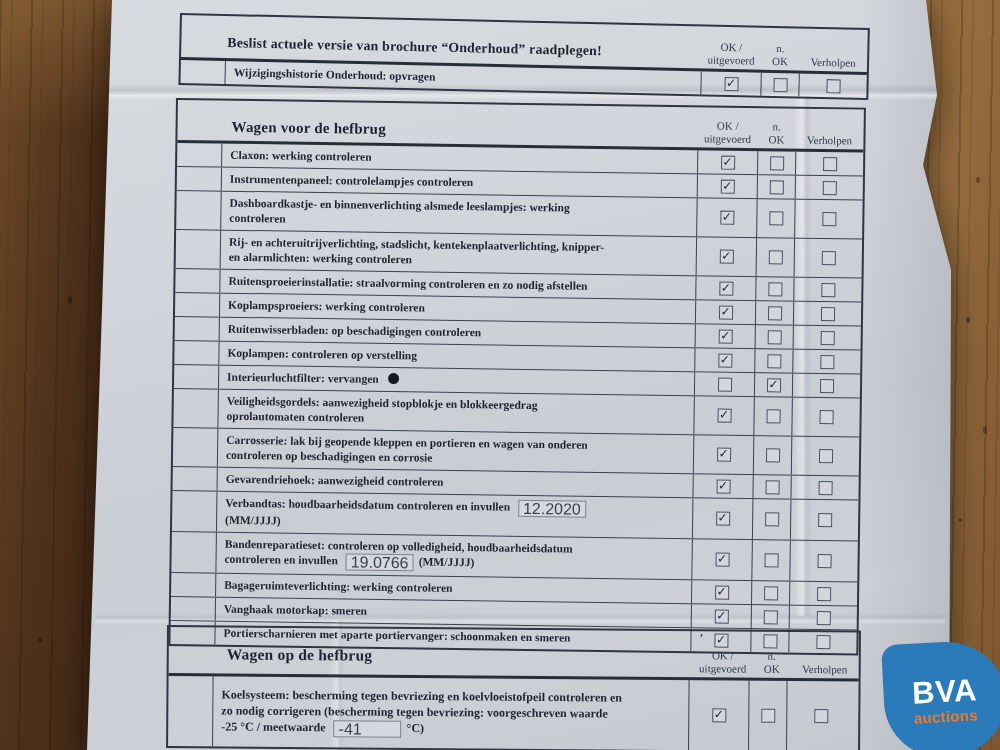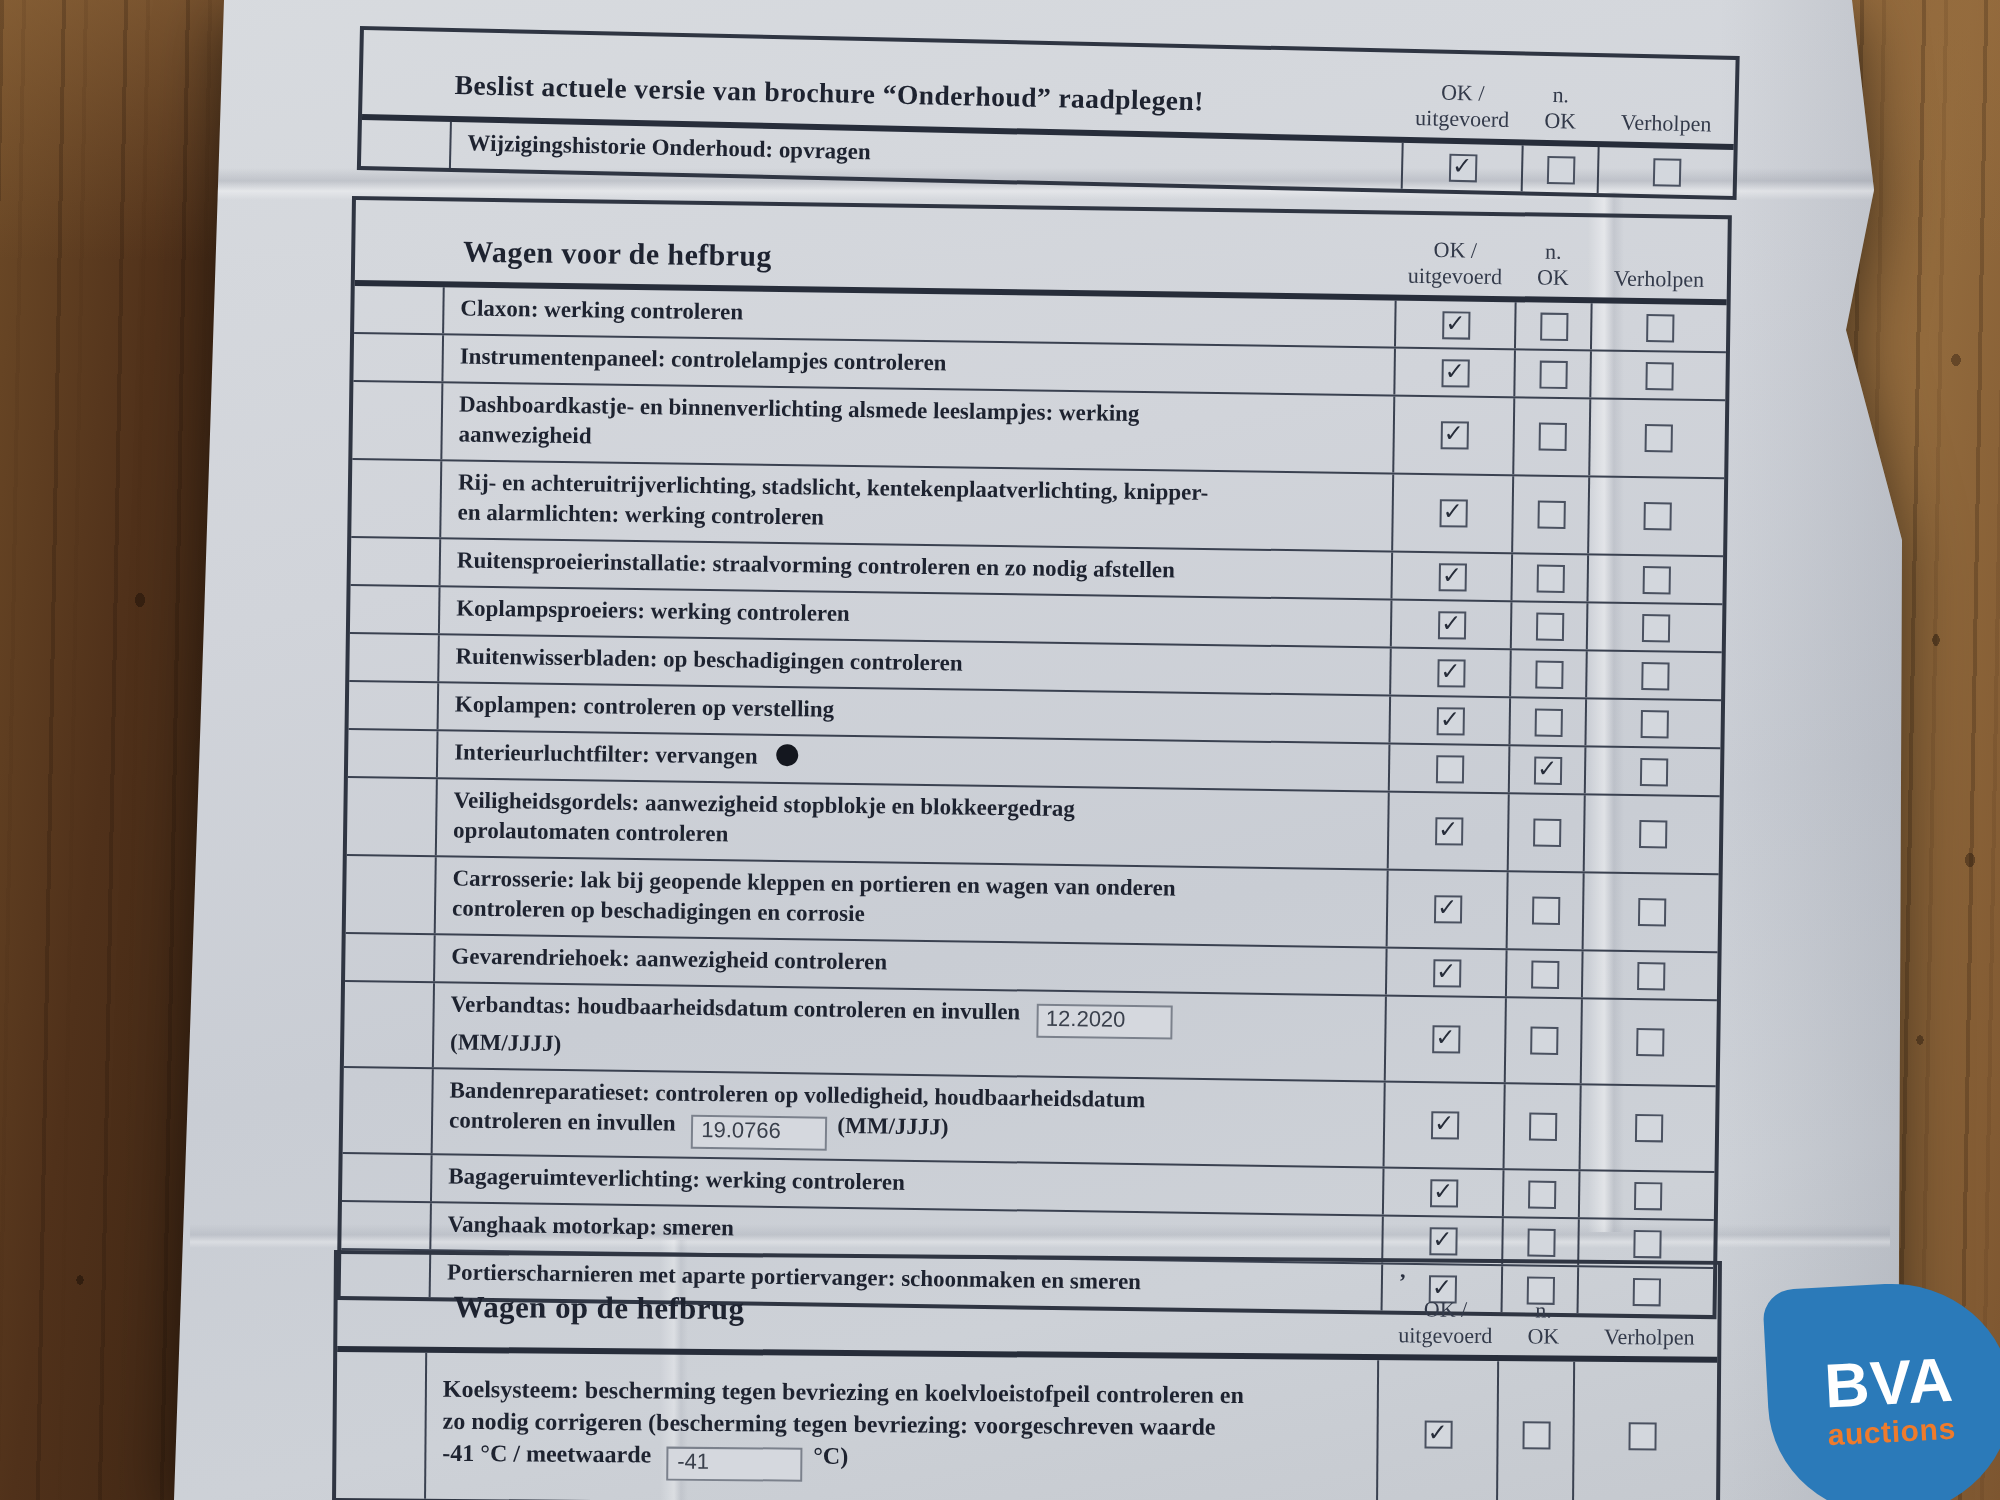--- a/index.html
+++ b/index.html
@@ -58,21 +58,21 @@
   #sec2 .cell.desc{font-size:12px;line-height:16px;padding:10px 6px 10px 8px;}
   .cell.chk{display:flex;align-items:center;justify-content:center;position:relative;}
   .checkbox{width:14px;height:14px;border:1.5px solid #4a5160;background:#d3d7dd;
     display:flex;align-items:center;justify-content:center;box-sizing:border-box;}
   .checkbox .mark{display:none;font-size:12px;line-height:1;color:#272d3a;font-weight:bold;
     font-family:"DejaVu Sans",sans-serif;transform:translateY(-1px);}
   .checkbox.checked .mark{display:block;}
   .dot{display:inline-block;width:11px;height:11px;border-radius:50%;background:#14171f;
     margin-left:6px;vertical-align:-1px;}
   .fillbox{display:inline-block;border:1.5px solid #7b818c;background:#d5d8de;
-    font-family:"Liberation Sans","DejaVu Sans",sans-serif;font-weight:normal;font-size:11px;
+    font-family:"Liberation Sans","DejaVu Sans",sans-serif;font-weight:normal;font-size:16px;
     color:#3a404c;min-width:58px;height:15px;line-height:15px;padding:0 4px;margin:0 5px;
     vertical-align:-3px;box-sizing:content-box;}
   .pen-mark{position:absolute;left:8px;top:3px;font-size:11px;color:#2a3040;font-weight:bold;}
   
   .logo{position:absolute;right:-6px;bottom:-8px;width:122px;height:116px;z-index:30;
     border-radius:14% 54% 55% 54%;display:flex;flex-direction:column;align-items:center;
     justify-content:center;transform:rotate(-3deg);}
   .logo-line1{font-family:"Liberation Sans","DejaVu Sans",sans-serif;font-weight:bold;
     color:#ffffff;font-size:31px;letter-spacing:.5px;line-height:1;}
   .logo-line2{font-family:"Liberation Sans","DejaVu Sans",sans-serif;font-weight:bold;
@@ -161,21 +161,21 @@
           </div>
           <div class="cell chk">
             <span class="checkbox"></span>
           </div>
           <div class="cell chk">
             <span class="checkbox"></span>
           </div>
         </div>
         <div class="row">
           <div class="cell num"></div>
-          <div class="cell desc"><span>Dashboardkastje- en binnenverlichting alsmede leeslampjes: werking </span><br><span>aanwezigheid </span></div>
+          <div class="cell desc"><span>Dashboardkastje- en binnenverlichting alsmede leeslampjes: werking </span><br><span>controleren </span></div>
           <div class="cell chk">
             <span class="checkbox checked">
               <span class="mark">✓</span>
             </span>
           </div>
           <div class="cell chk">
             <span class="checkbox"></span>
           </div>
           <div class="cell chk">
             <span class="checkbox"></span>
@@ -401,21 +401,21 @@
           <div class="col-head c1">OK /
 uitgevoerd</div>
           <div class="col-head c2">n.
 OK</div>
           <div class="col-head c3">Verholpen</div>
         </div>
       </div>
       <div class="sec-body">
         <div class="row">
           <div class="cell num"></div>
-          <div class="cell desc"><span>Koelsysteem: bescherming tegen bevriezing en koelvloeistofpeil controleren en </span><br><span>zo nodig corrigeren (bescherming tegen bevriezing: voorgeschreven waarde </span><br><span>-41 °C / meetwaarde </span><span class="fillbox">-41</span><span>°C) </span></div>
+          <div class="cell desc"><span>Koelsysteem: bescherming tegen bevriezing en koelvloeistofpeil controleren en </span><br><span>zo nodig corrigeren (bescherming tegen bevriezing: voorgeschreven waarde </span><br><span>-25 °C / meetwaarde </span><span class="fillbox">-41</span><span>°C) </span></div>
           <div class="cell chk">
             <span class="checkbox checked">
               <span class="mark">✓</span>
             </span>
           </div>
           <div class="cell chk">
             <span class="checkbox"></span>
           </div>
           <div class="cell chk">
             <span class="checkbox"></span>

